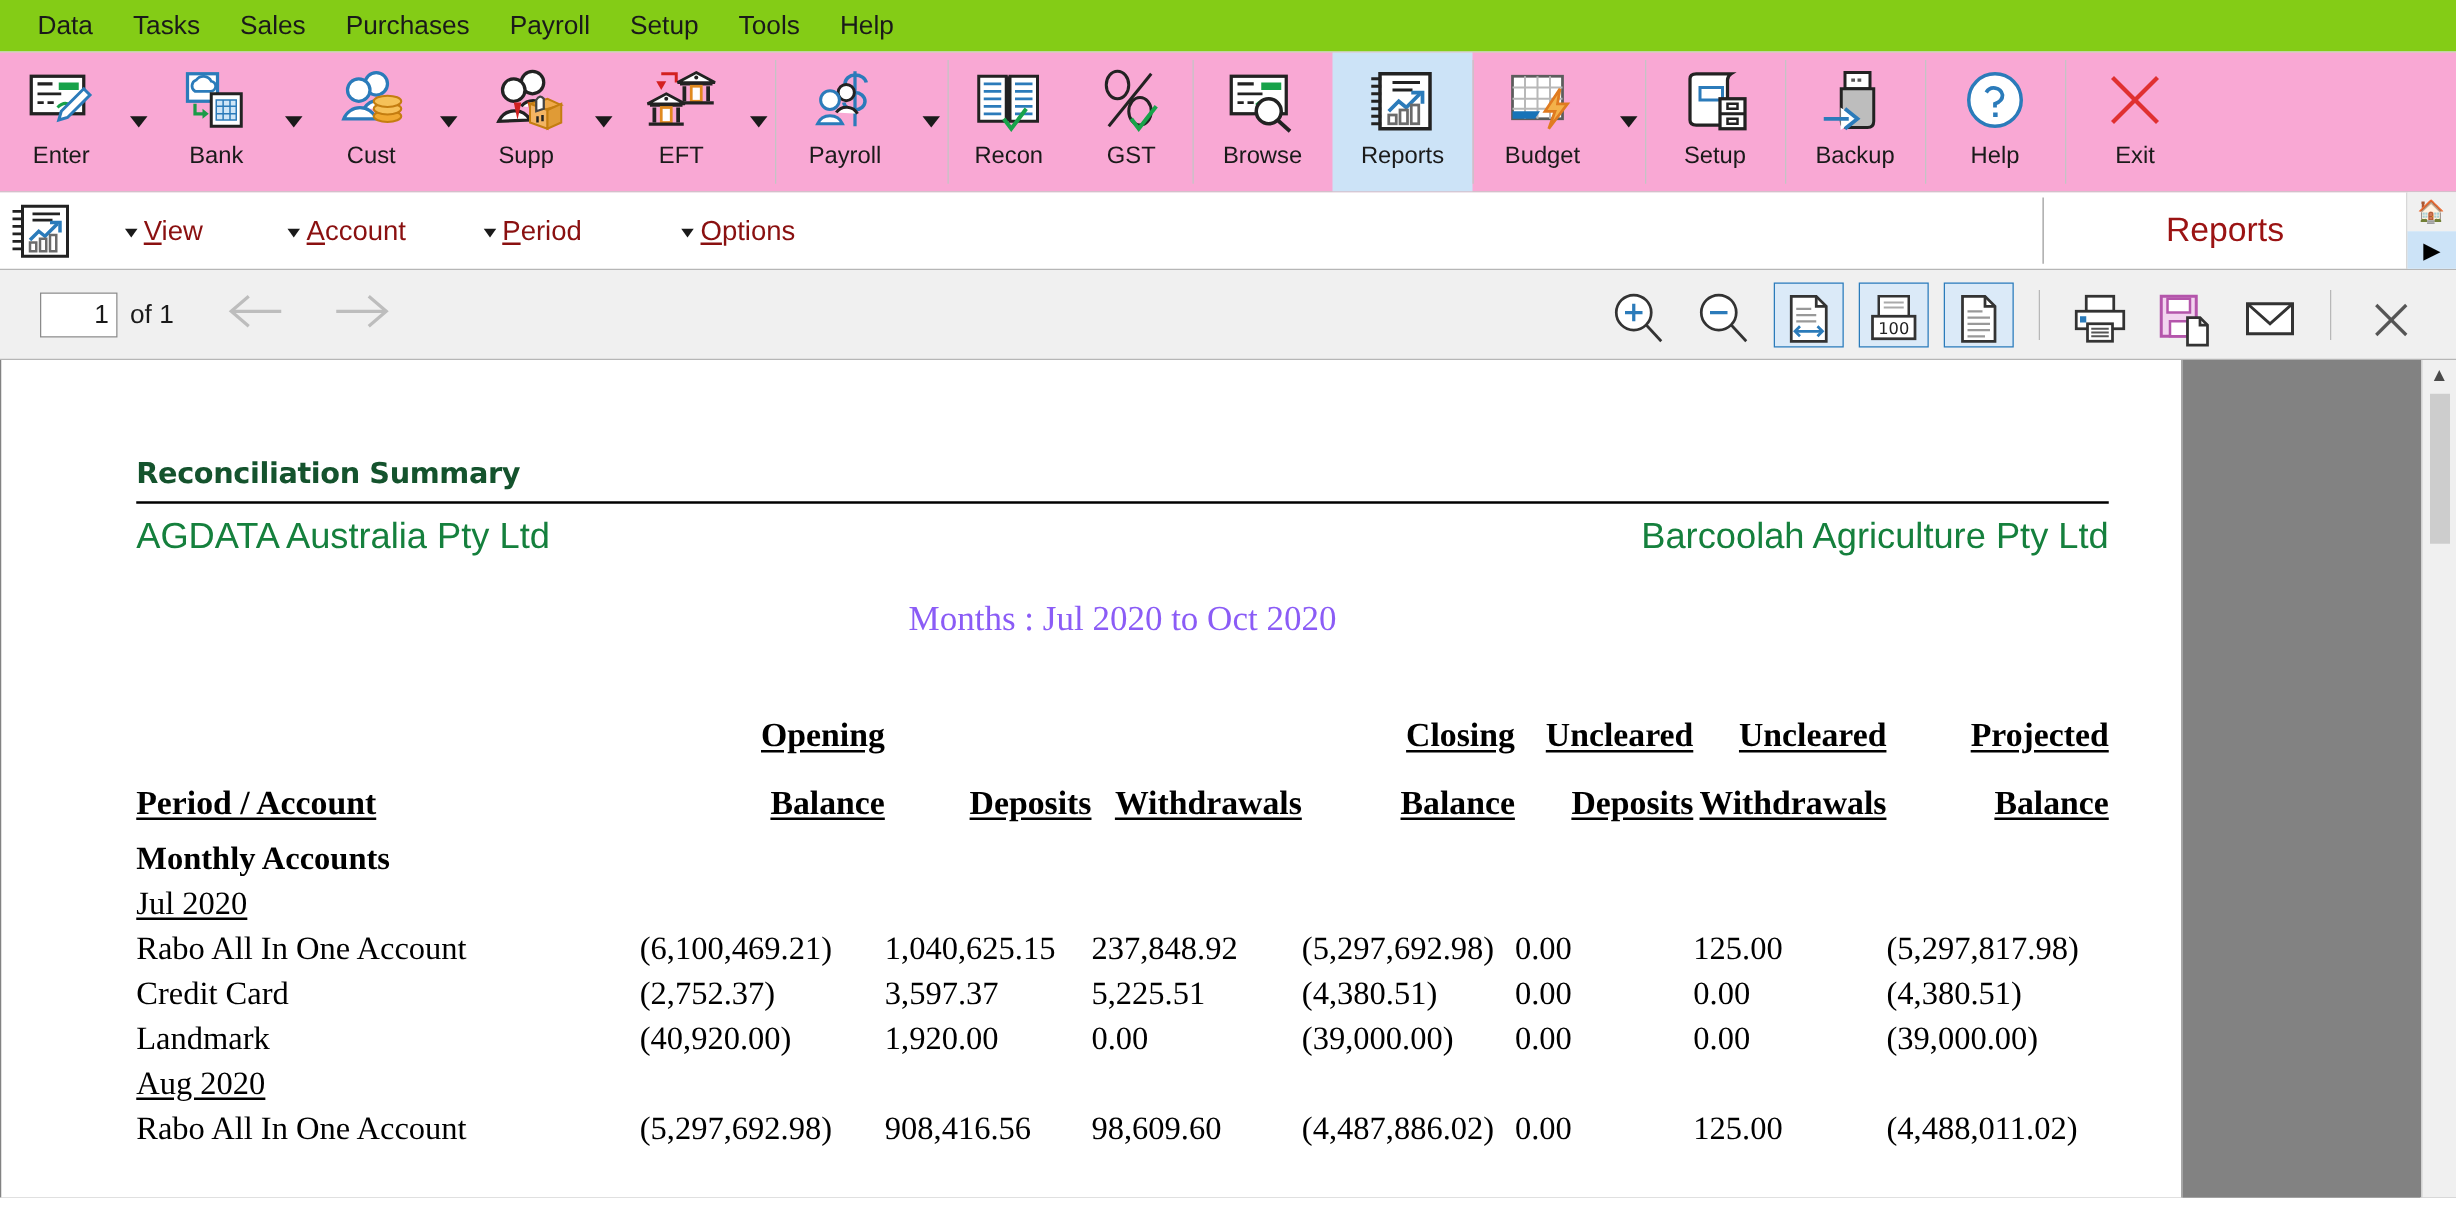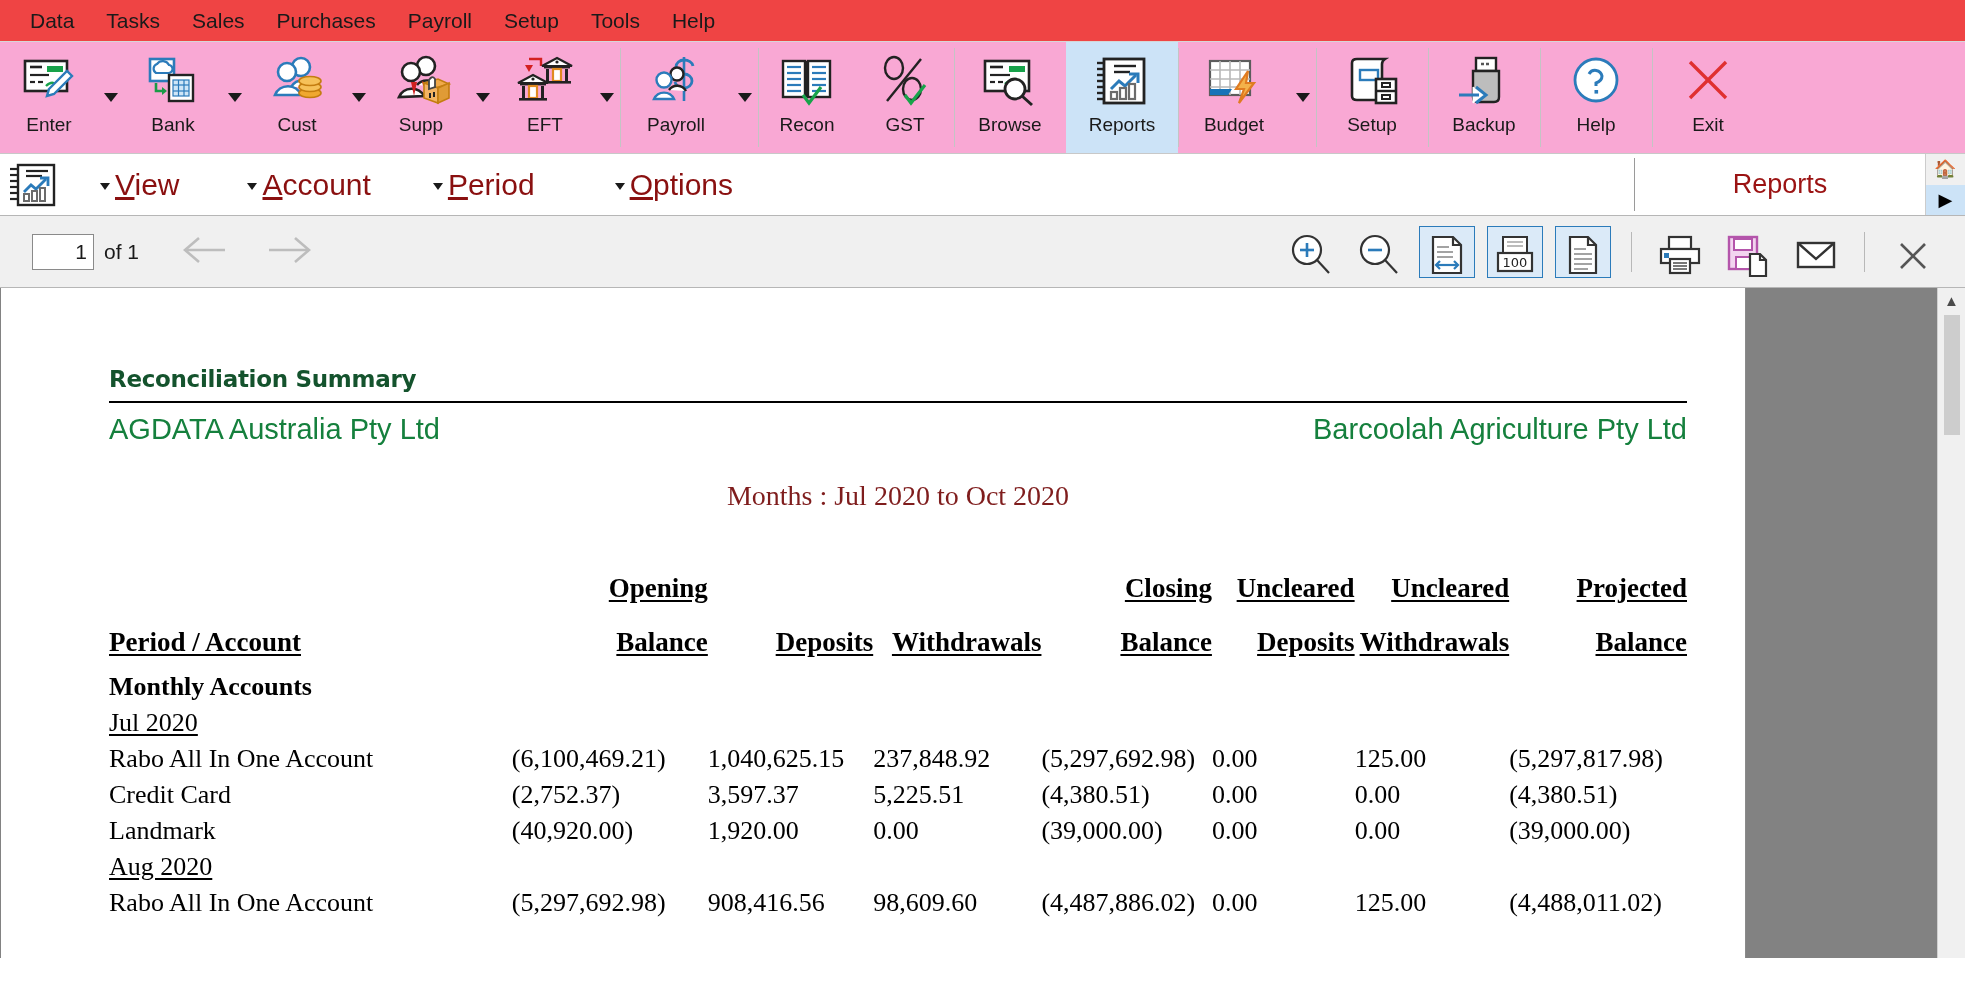--- a/index.html
+++ b/index.html
@@ -7,21 +7,21 @@
     margin: 0; padding: 0;
     width: 1965px; height: 985px;
     overflow: hidden;
     background: #ffffff;
     font-family: "Liberation Sans", sans-serif;
   }
 
   
   .menubar {
     height: 42px;
-    background: #ef4444;
+    background: #84cc16;
     display: flex;
     align-items: center;
     padding-left: 14px;
     border-bottom: 1px solid #d6d6d6;
   }
   .menubar .mitem {
     font-size: 21px;
     color: #1a1a1a;
     padding: 4px 16px;
     cursor: default;
@@ -94,21 +94,21 @@
     background: #ffffff;
     display: flex;
     align-items: center;
     border-bottom: 1px solid #b6b6b6;
     position: relative;
   }
   .sm-icon { margin-left: 6px; margin-right: 6px; display:flex; align-items:center; }
   .sm-item {
     display: flex;
     align-items: center;
-    font-size: 30px;
+    font-size: 22px;
     color: #8a1010;
     margin-left: 34px;
     cursor: default;
     white-space: nowrap;
     justify-content: flex-end;
   }
   .sm-item .tri {
     width: 0; height: 0;
     border-left: 5px solid transparent;
     border-right: 5px solid transparent;
@@ -207,21 +207,21 @@
     margin-top: 10px;
     font-size: 29px;
     color: #15803d;
   }
   .rep-months {
     width: 1578px;
     text-align: center;
     font-family: "Liberation Serif", serif;
     font-size: 28px;
     margin-top: 34px;
-    color: #7f1d1d;
+    color: #8b5cf6;
   }
 
   table.rep {
     margin-top: 36px;
     border-collapse: collapse;
     width: 1578px;
     font-size: 26px;
     color: #000;
   }
   table.rep th {

